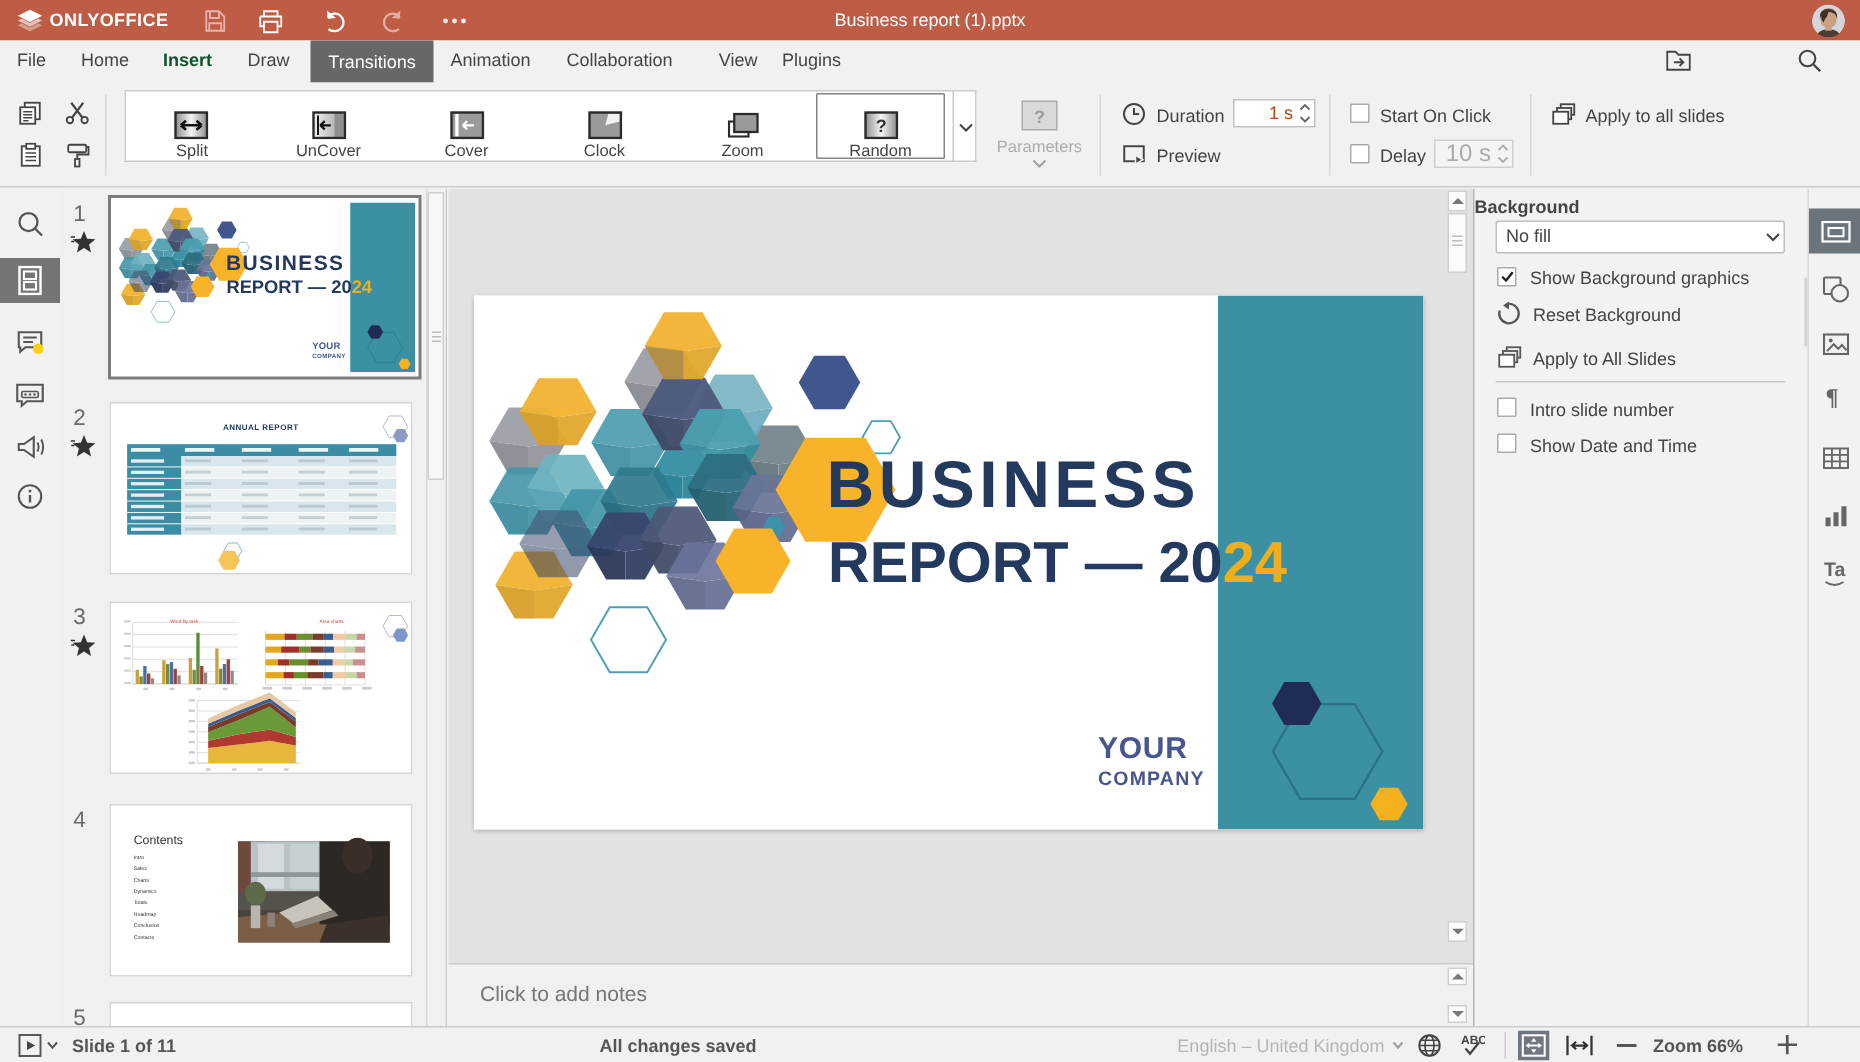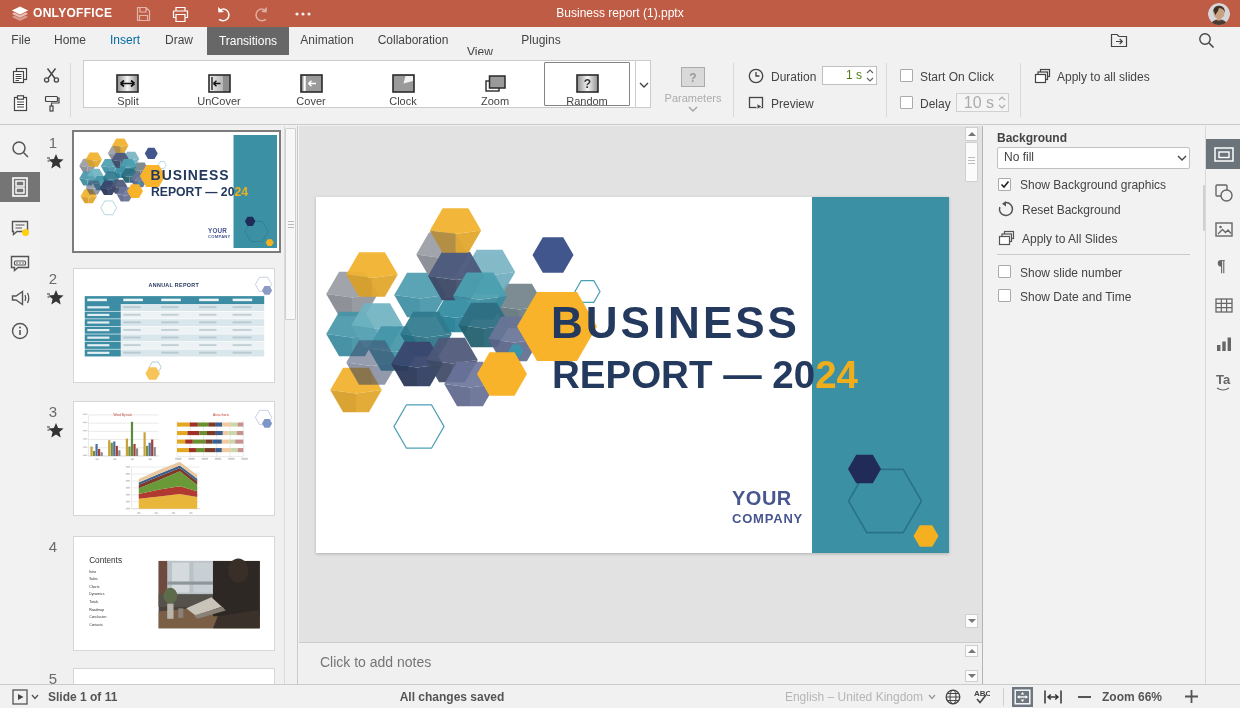--- a/index.html
+++ b/index.html
@@ -68,26 +68,26 @@
 <path d="M5.2 10 Q4.6 3 11 2.8 Q17.4 3 16.8 10 L16 7.5 Q14.5 5 11 5 Q7.5 5 6 7.5 Z" fill="#463528"></path>
 <path d="M6 7 Q7 4.6 11 4.6 L10 8 Q8.5 9.5 7.6 12 L6.4 10 Z" fill="#3C2D22"></path>
 <path d="M2.5 22 Q4 16.5 11 16.5 Q18 16.5 19.5 22 Z" fill="#4A3B33"></path>
 <rect x="9" y="13.5" width="4" height="4" fill="#C9A284"></rect>
       </svg>
     </div>
   </div>
 <div id="menubar">
     <div class="abs" style="left:0px;top:0;width:42px;height:27px;color:#444;font-size:12px;text-align:center;line-height:27px;">File</div>
     <div class="abs" style="left:48px;top:0;width:44px;height:27px;color:#444;font-size:12px;text-align:center;line-height:27px;">Home</div>
-    <div class="abs" style="left:104px;top:0;width:42px;height:27px;color:#0369a1;font-size:12px;text-align:center;line-height:27px;">Insert</div>
+    <div class="abs" style="left:104px;top:0;width:42px;height:27px;color:#14532d;font-size:12px;text-align:center;line-height:27px;font-weight:bold;">Insert</div>
     <div class="abs" style="left:158px;top:0;width:42px;height:27px;color:#444;font-size:12px;text-align:center;line-height:27px;">Draw</div>
     <div class="abs" style="left:207px;top:0px;width:82px;height:28px;background:#676767;color:#FFF;font-size:12px;text-align:center;line-height:28px;">Transitions</div>
     <div class="abs" style="left:294px;top:0;width:66px;height:27px;color:#444;font-size:12px;text-align:center;line-height:27px;">Animation</div>
     <div class="abs" style="left:371px;top:0;width:84px;height:27px;color:#444;font-size:12px;text-align:center;line-height:27px;">Collaboration</div>
-    <div class="abs" style="left:467px;top:12px;width:38px;height:27px;color:#444;font-size:12px;text-align:left;line-height:27px;">View</div>
+    <div class="abs" style="left:467px;top:0;width:38px;height:27px;color:#444;font-size:12px;text-align:right;line-height:27px;">View</div>
     <div class="abs" style="left:516px;top:0;width:50px;height:27px;color:#444;font-size:12px;text-align:center;line-height:27px;">Plugins</div>
     <div class="abs" style="left:1110px;top:5px;">
       <svg width="18" height="17" viewBox="0 0 18 17">
         <path d="M1.5 4.5 V14.5 H16.5 V4.5 H9 L7 2.5 H1.5 Z" fill="none" stroke="#444" stroke-width="1.2"></path>
         <path d="M6 9.5 H12 M9.7 7 L12.3 9.5 L9.7 12" fill="none" stroke="#444" stroke-width="1.2"></path>
       </svg>
     </div>
     <div class="abs" style="left:1198px;top:5px;">
       <svg width="17" height="17" viewBox="0 0 17 17">
         <circle cx="7" cy="7" r="5.2" fill="none" stroke="#444" stroke-width="1.4"></circle>
@@ -230,21 +230,21 @@
     </div>
     <div class="sep" style="left:733px;top:8px;height:54px;"></div>
     <div class="abs" style="left:748px;top:13px;">
       <svg width="16" height="16" viewBox="0 0 16 16">
         <circle cx="8" cy="8" r="6.7" fill="none" stroke="#444" stroke-width="1.3"></circle>
         <path d="M8 4 V8 H11.4" fill="none" stroke="#444" stroke-width="1.3"></path>
       </svg>
     </div>
     <div class="abs" style="left:771px;top:15px;font-size:12px;color:#444;">Duration</div>
     <div class="abs" style="left:822px;top:11px;width:55px;height:19px;background:#FFF;border:1px solid #C0C0C0;"></div>
-    <div class="abs" style="left:822px;top:11px;width:40px;height:19px;line-height:19px;font-size:12px;color:#4d7c0f;text-align:right;">1 s</div>
+    <div class="abs" style="left:822px;top:11px;width:40px;height:19px;line-height:19px;font-size:12px;color:#c2410c;text-align:right;">1 s</div>
     <div class="abs" style="left:866px;top:14px;">
       <svg width="8" height="13" viewBox="0 0 8 13">
         <path d="M1 4 L4 1 L7 4" fill="none" stroke="#666" stroke-width="1.2"></path>
         <path d="M1 9 L4 12 L7 9" fill="none" stroke="#666" stroke-width="1.2"></path>
       </svg>
     </div>
     <div class="abs" style="left:748px;top:40px;">
       <svg width="16" height="16" viewBox="0 0 16 16">
         <rect x="1.5" y="2.5" width="13" height="10" fill="none" stroke="#444" stroke-width="1.3"></rect>
         <path d="M9 8.5 L14 11.5 L9 14.5 Z" fill="#444" stroke="#F1F1F1" stroke-width="1"></path>
@@ -397,21 +397,21 @@
       </svg>
     </div>
     <div class="abs" style="left:666px;top:27px;width:13px;height:12px;background:#FBFBFB;border:1px solid #CFCFCF;"></div>
     <div class="abs" style="left:669px;top:31px;">
       <svg width="8" height="5" viewBox="0 0 8 5">
         <path d="M0 0 L4 4 L8 0" fill="#777"></path>
       </svg>
     </div>
   </div>
 <div id="rpanel">
-    <div class="abs" style="left:14px;top:5px;font-size:12px;font-weight:bold;color:#444;">Background</div>
+    <div class="abs" style="left:0;top:5px;font-size:12px;font-weight:bold;color:#444;">Background</div>
     <div class="abs" style="left:14px;top:21px;width:193px;height:22px;background:#FFF;border:1px solid #C0C0C0;border-radius:2px;"></div>
     <div class="abs" style="left:21px;top:24px;font-size:12px;color:#444;">No fill</div>
     <div class="abs" style="left:194px;top:29px;">
       <svg width="10" height="7" viewBox="0 0 10 7">
         <path d="M1 1 L5 5 L9 1" fill="none" stroke="#444" stroke-width="1.4"></path>
       </svg>
     </div>
     <div class="ck" style="left:15px;top:52px;"></div>
     <div class="abs" style="left:17px;top:54px;">
       <svg width="10" height="9" viewBox="0 0 10 9">
@@ -429,21 +429,21 @@
     <div class="abs" style="left:15px;top:104px;">
       <svg width="17" height="17" viewBox="0 0 17 17">
         <rect x="6.5" y="1.5" width="9" height="7" fill="none" stroke="#555" stroke-width="1.2"></rect>
         <rect x="4" y="4" width="9.5" height="7.5" fill="#F1F1F1" stroke="#555" stroke-width="1.2"></rect>
         <rect x="1.5" y="6.5" width="10" height="8" fill="#FFF" stroke="#555" stroke-width="1.2"></rect>
       </svg>
     </div>
     <div class="abs" style="left:39px;top:106px;font-size:12px;color:#444;">Apply to All Slides</div>
     <div class="abs" style="left:14px;top:128px;width:193px;height:1px;background:#CBCBCB;"></div>
     <div class="ck" style="left:15px;top:139px;"></div>
-    <div class="abs" style="left:37px;top:140px;font-size:12px;color:#444;">Show slide number</div>
+    <div class="abs" style="left:37px;top:140px;font-size:12px;color:#444;">Intro slide number</div>
     <div class="ck" style="left:15px;top:163px;"></div>
     <div class="abs" style="left:220px;top:59px;width:2px;height:46px;background:#D0D0D0;border-radius:1px;"></div>
     <div class="abs" style="left:37px;top:164px;font-size:12px;color:#444;">Show Date and Time</div>
   </div>
 <div id="rsidebar">
     <div class="abs" style="left:0;top:13px;width:35px;height:30px;background:#6B747B;"></div>
     <div class="abs" style="left:8px;top:21px;">
       <svg width="20" height="15" viewBox="0 0 20 15">
         <rect x="1" y="1" width="18" height="13" fill="none" stroke="#FFF" stroke-width="1.5"></rect>
         <rect x="5" y="5" width="10" height="5.5" fill="none" stroke="#FFF" stroke-width="1.4"></rect>

